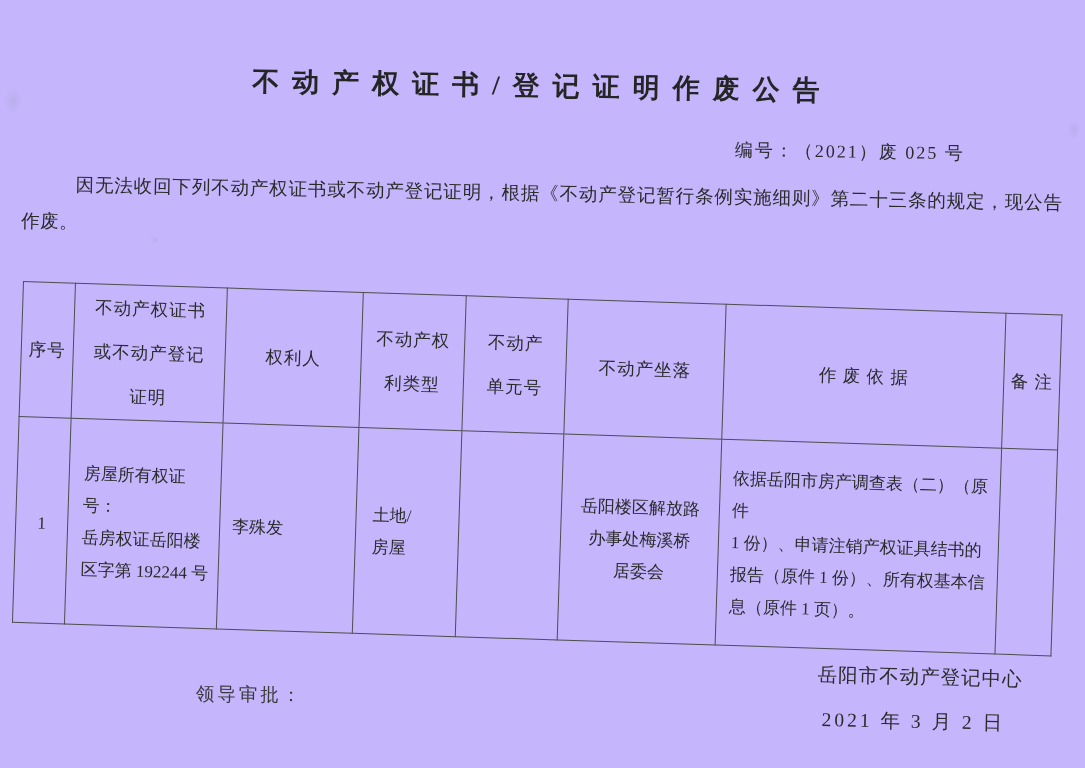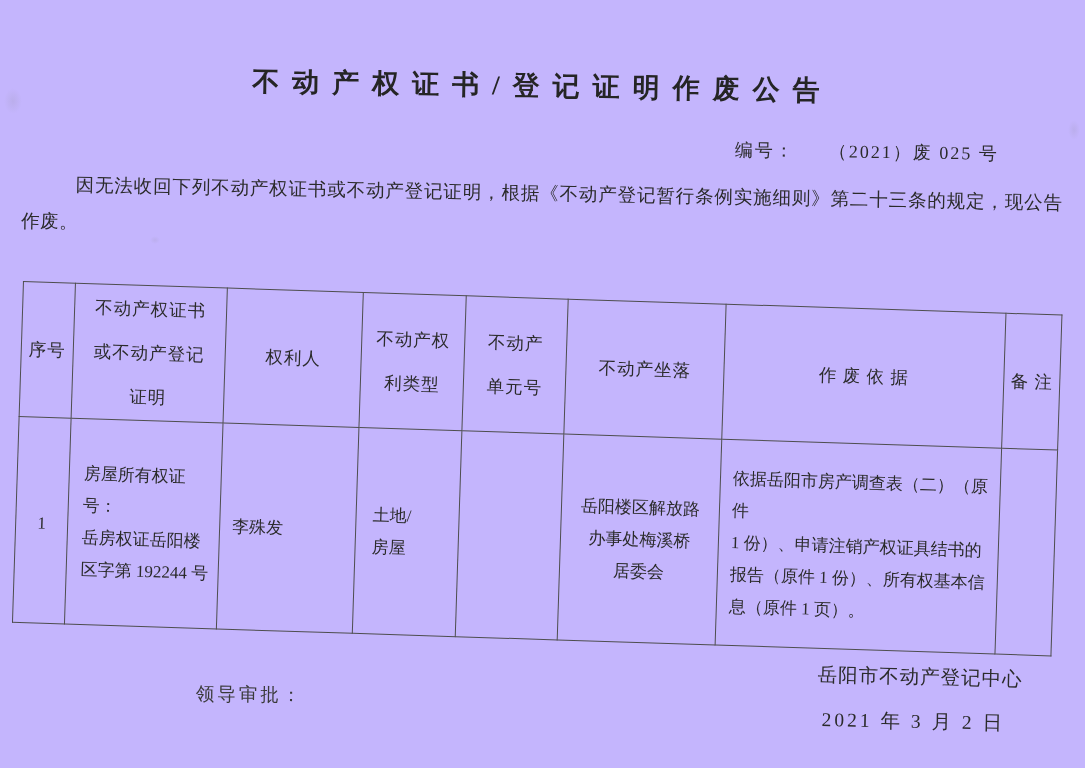--- a/index.html
+++ b/index.html
@@ -18,21 +18,21 @@
   .title{
     position:absolute;top:68px;left:0;width:100%;text-align:center;
     font-size:27px;font-weight:bold;letter-spacing:13px;color:#252525;
     transform:rotate(0.9deg);transform-origin:50% 50%;
     white-space:nowrap;
   }
   .doc-number{
     position:absolute;top:138px;left:735px;font-size:18px;color:#2b2b2b;
     transform:rotate(0.8deg);transform-origin:0 0;white-space:nowrap;
   }
-  .doc-number .label{margin-right:34px;letter-spacing:2px;}
+  .doc-number .label{letter-spacing:2px;}
   .doc-number .value{letter-spacing:2px;}
 
   .intro{
     position:absolute;top:166px;left:22px;width:1041px;
     font-size:18.5px;line-height:37px;letter-spacing:.5px;
     text-indent:54px;text-align:justify;color:#2b2b2b;
     transform:rotate(1.05deg);transform-origin:0 0;
   }
 
   .table-wrap{

